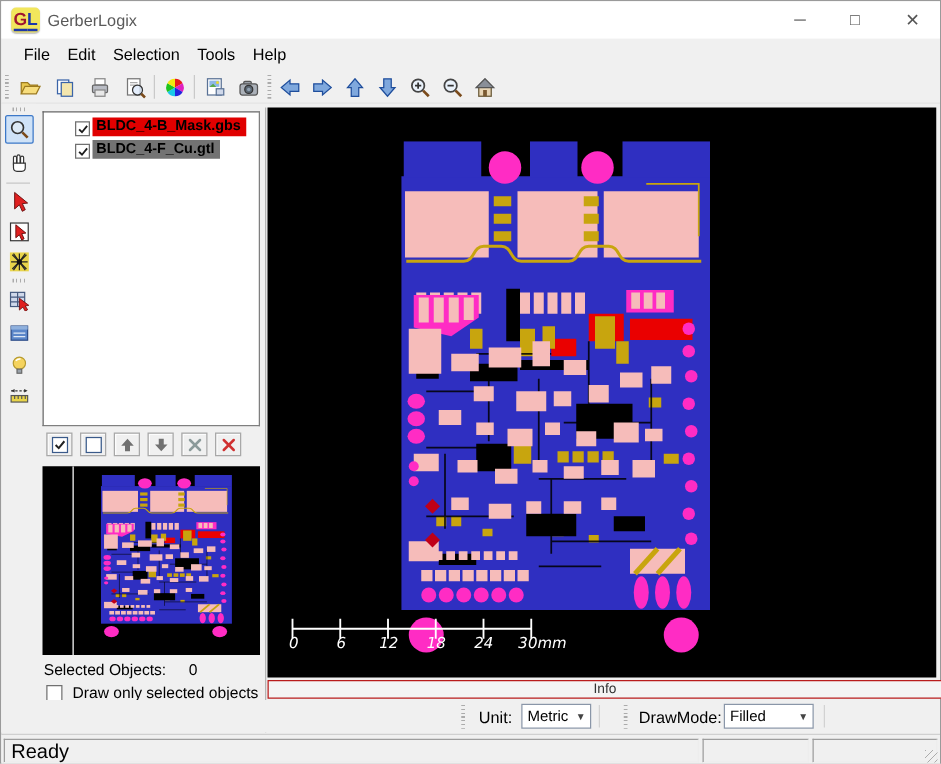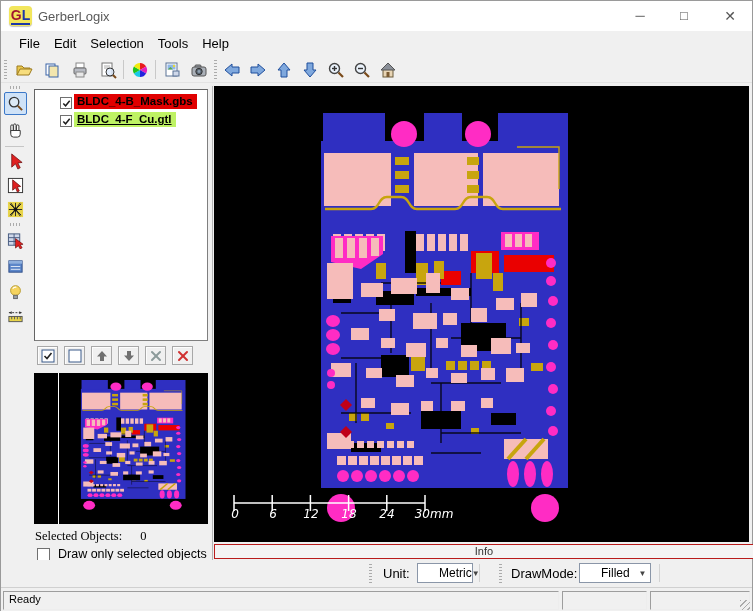--- a/index.html
+++ b/index.html
@@ -49,60 +49,60 @@
   .layerlist { position:absolute; left:33px; top:88px; width:174px; height:252px; background:#fff;
                border:1px solid #7f7f7f; border-top-color:#646464; border-left-color:#646464;
                padding:2px 0 0 2px; }
   .lrow { display:flex; align-items:flex-end; height:17px; margin-bottom:1px;margin-left:23px; }
   .cbx { width:12px; height:12px; background:#fff; border:1px solid #707070; margin-right:2px;
          flex:0 0 12px; position:relative; }
   .cbx svg { position:absolute; left:0px; top:0px; width:11px; height:11px; }
   .lname { font-weight:bold; font-size:11.5px; color:#000; padding:1px 4px 2px 3px; white-space:nowrap; }
   .lay-red  { background:#e00000; }
   .lay-green{ background:#00b300; }
-  .lay-blue { background:#bef264;text-decoration:underline; }
+  .lay-blue { background:#737373; }
 
   .laybar { position:absolute; left:36px; top:345px; display:flex; gap:6px; }
   .lbtn { width:21px; height:19px; background:#f0f0f0; border:1px solid #a8a8a8;
           box-shadow:inset 1px 1px 0 #fdfdfd; display:flex; align-items:center; justify-content:center; }
   .lbtn svg { width:14px; height:14px; }
 
   
   .thumb { position:absolute; left:33px; top:372px; width:174px; height:151px; background:#000; overflow:hidden; }
   .thumb .vline { position:absolute; left:24px; top:0; width:1px; height:151px; background:#fff; z-index:2; }
 
-  .selrow { position:absolute; left:34px; top:528px; font-size:12.5px; color:#000; display:flex;font-family:Liberation Serif, serif; }
+  .selrow { position:absolute; left:34px; top:528px; font-size:12.5px; color:#000; display:flex; }
   .selrow .val { margin-left:18px; }
   .drawrow { position:absolute; left:36px; top:546px; display:flex; align-items:flex-end; font-size:12.5px; color:#000; }
   .drawrow .cbx { margin-right:8px; width:13px; height:13px; flex-basis:13px; }
 
   .vdivider { position:absolute; left:211px; top:85px; width:1px; height:500px; background:#b4b4b4; }
 
   
   .canvas { position:absolute; left:213px; top:85px; width:535px; height:456px; background:#000; }
   .rlabel { position:absolute; top:421px; color:#fff; font-style:italic; font-size:12px;
             transform:translateX(-50%); font-family:"DejaVu Sans", sans-serif; z-index:3; }
 
   .infobar { position:absolute; left:213px; top:543px; width:540px; height:15px; background:#f4f4f4;
              border:1px solid #b91c1c; text-align:center; font-size:11px; color:#333; line-height:13px; }
 
   
   .optionsbar { position:absolute; left:0; top:559px; width:100%; height:26px; background:#f0f0f0; }
   .optionsbar .lbl { position:absolute; top:6px; font-size:13px; color:#000; }
   .combo { position:absolute; top:3px; height:20px; background:#fff; border:1px solid #8a96a8;
-           display:flex; align-items:center; padding-left:21px; font-size:12px; color:#000; }
+           display:flex; align-items:center; padding-left:4px; font-size:12px; color:#000; }
   .combo .arr { margin-left:auto; width:15px; text-align:center; color:#444; font-size:8px; }
   .osep { position:absolute; top:4px; width:1px; height:18px; background:#d2d2d2; }
 
   
   .statusbar { position:absolute; left:0; top:586px; width:100%; height:25px; background:#f0f0f0;
                border-top:1px solid #d0d0d0; }
   .spanel { position:absolute; top:3px; height:19px; background:#f0f0f0;
             border:1px solid; border-color:#9d9d9d #ededed #ededed #9d9d9d;
-            font-size:11px; color:#000; padding:1px 0 0 5px; }
+            font-size:16px; color:#000; padding:1px 0 0 5px; }
   .grip-corner { position:absolute; right:2px; bottom:2px; width:10px; height:10px;
                  background:repeating-linear-gradient(135deg,#ababab 0 1px, transparent 1px 4px); }
 </style>
 </head>
 <body>
 
 <svg width="0" height="0" style="position:absolute" aria-hidden="true">
 <defs>
 
 <symbol id="i-open" viewBox="0 0 18 18">

